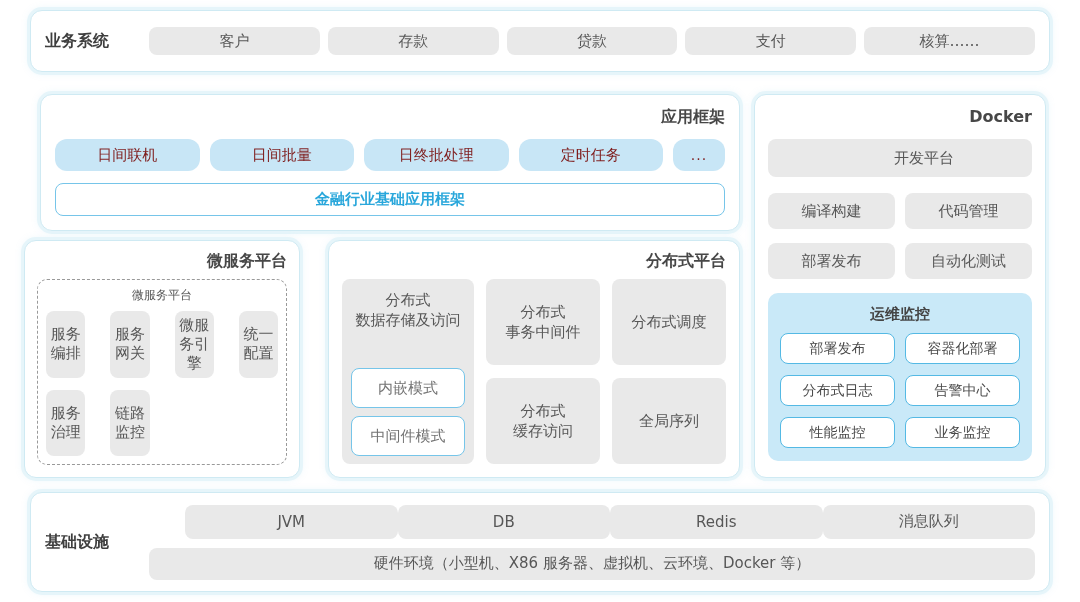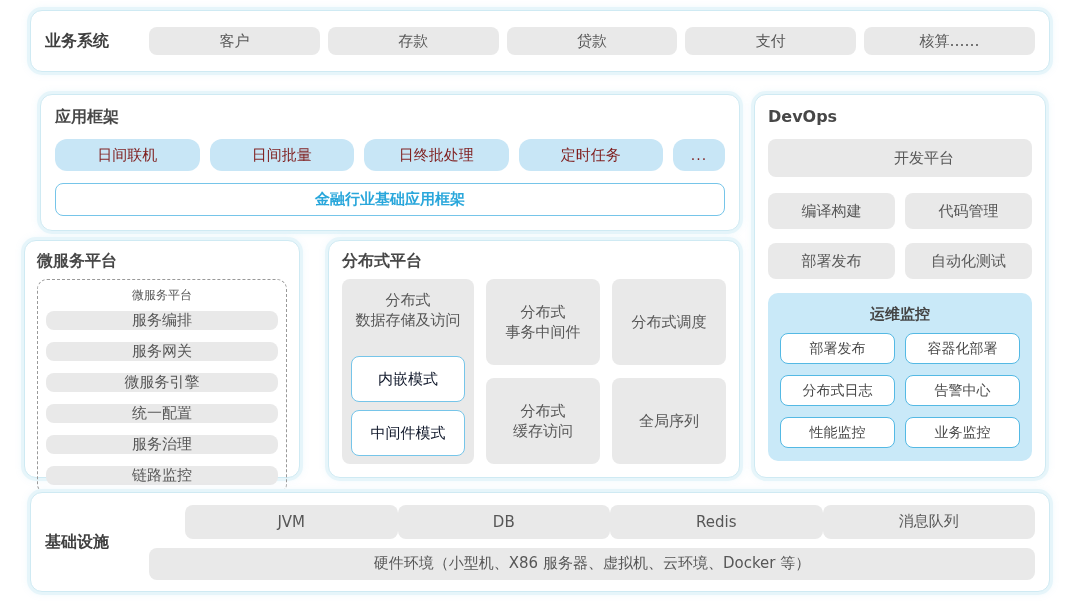--- a/index.html
+++ b/index.html
@@ -40,21 +40,21 @@
     border-radius: 12px;
     display: flex; align-items: center; justify-content: center;
     font-size: 15px; color: #7f1d1d;
   }
   .outline-box {
     background: #fff;
     border: 1px solid var(--blue-border);
     border-radius: 8px;
     display: flex; align-items: center; justify-content: center;
   }
-  .panel-title { text-align: left; font-size: 16px; font-weight: 600; color: #474747; line-height: 20px; }
+  .panel-title { text-align: right; font-size: 16px; font-weight: 600; color: #474747; line-height: 20px; }
   .pre { white-space: pre-line; line-height: 1.35; }
 
   
   .p-business { left: 30px; top: 10px; width: 1020px; height: 62px;
     display: flex; align-items: center; padding: 0 14px; gap: 8px; }
   .p-business .gray-box { flex: 1; height: 28px; }
 
   
   .p-appframe { left: 40px; top: 94px; width: 700px; height: 137px; padding: 12px 14px 0; }
   .p-appframe .panel-title { margin-bottom: 12px; }
@@ -72,30 +72,30 @@
   .ops-panel { background: var(--ops-bg); border-radius: 10px; height: 168px; padding: 10px 12px 0; }
   .ops-title { text-align: center; font-size: 15px; font-weight: 600; color: #454545; line-height: 22px; margin-bottom: 8px; }
   .ops-grid { display: grid; grid-template-columns: 1fr 1fr; gap: 11px 10px; }
   .ops-grid .outline-box { height: 31px; border-color: var(--ops-item-border); font-size: 14px; color: #4a4a4a; }
 
   
   .p-micro { left: 24px; top: 240px; width: 276px; height: 238px; padding: 10px 12px 12px; display: flex; flex-direction: column; }
   .p-micro .panel-title { margin-bottom: 8px; }
   .micro-dashed { flex: 1; border: 1px dashed #999; border-radius: 10px; padding: 7px 8px 8px; display: flex; flex-direction: column; }
   .micro-inner-title { text-align: center; font-size: 12px; color: #555; margin-bottom: 7px; }
-  .micro-grid { flex: 1; display: grid; grid-template-columns: 1fr; grid-auto-rows: 1fr; gap: 12px 25px; }
+  .micro-grid { flex: 1; display: grid; grid-template-columns: 1fr 1fr 1fr 1fr; grid-auto-rows: 1fr; gap: 12px 25px; }
   .micro-grid .gray-box { height: auto; }
 
   
   .p-dist { left: 328px; top: 240px; width: 412px; height: 238px; padding: 10px 13px 13px; display: flex; flex-direction: column; }
   .p-dist .panel-title { margin-bottom: 8px; }
   .dist-cols { flex: 1; display: flex; gap: 12px; }
   .dist-storage { flex: 1; background: var(--gray-box); border-radius: 8px; padding: 11px 9px 8px; display: flex; flex-direction: column; }
   .dist-storage-label { text-align: center; font-size: 15px; color: var(--text-box); }
-  .mode-box { height: 46px; font-size: 15px; color: #0f172a; }
+  .mode-box { height: 40px; font-size: 15px; color: #737373; }
   .mode-box.first { margin-top: auto; }
   .mode-box + .mode-box { margin-top: 8px; }
   .dist-col { flex: 1; display: flex; flex-direction: column; gap: 13px; }
   .dist-col .gray-box { flex: 1; }
 
   
   .p-infra { left: 30px; top: 492px; width: 1020px; height: 100px;
     display: flex; align-items: center; padding: 0 14px; gap: 8px; }
   .infra-content { flex: 1; display: flex; flex-direction: column; gap: 9px; }
   .infra-row { display: flex; gap: 0; padding-left: 36px; }
@@ -122,21 +122,21 @@
       <div class="blue-box">日间联机</div>
       <div class="blue-box">日间批量</div>
       <div class="blue-box">日终批处理</div>
       <div class="blue-box">定时任务</div>
       <div class="blue-box dots">...</div>
     </div>
     <div class="outline-box af-base">金融行业基础应用框架</div>
   </section>
 
   <section class="panel p-devops">
-    <div class="panel-title">DevOps</div>
+    <div class="panel-title">Docker</div>
     <div class="gray-box devops-platform">开发平台</div>
     <div class="devops-grid">
       <div class="gray-box">编译构建</div>
       <div class="gray-box">代码管理</div>
       <div class="gray-box">部署发布</div>
       <div class="gray-box">自动化测试</div>
     </div>
     <div class="ops-panel">
       <div class="ops-title">运维监控</div>
       <div class="ops-grid">

